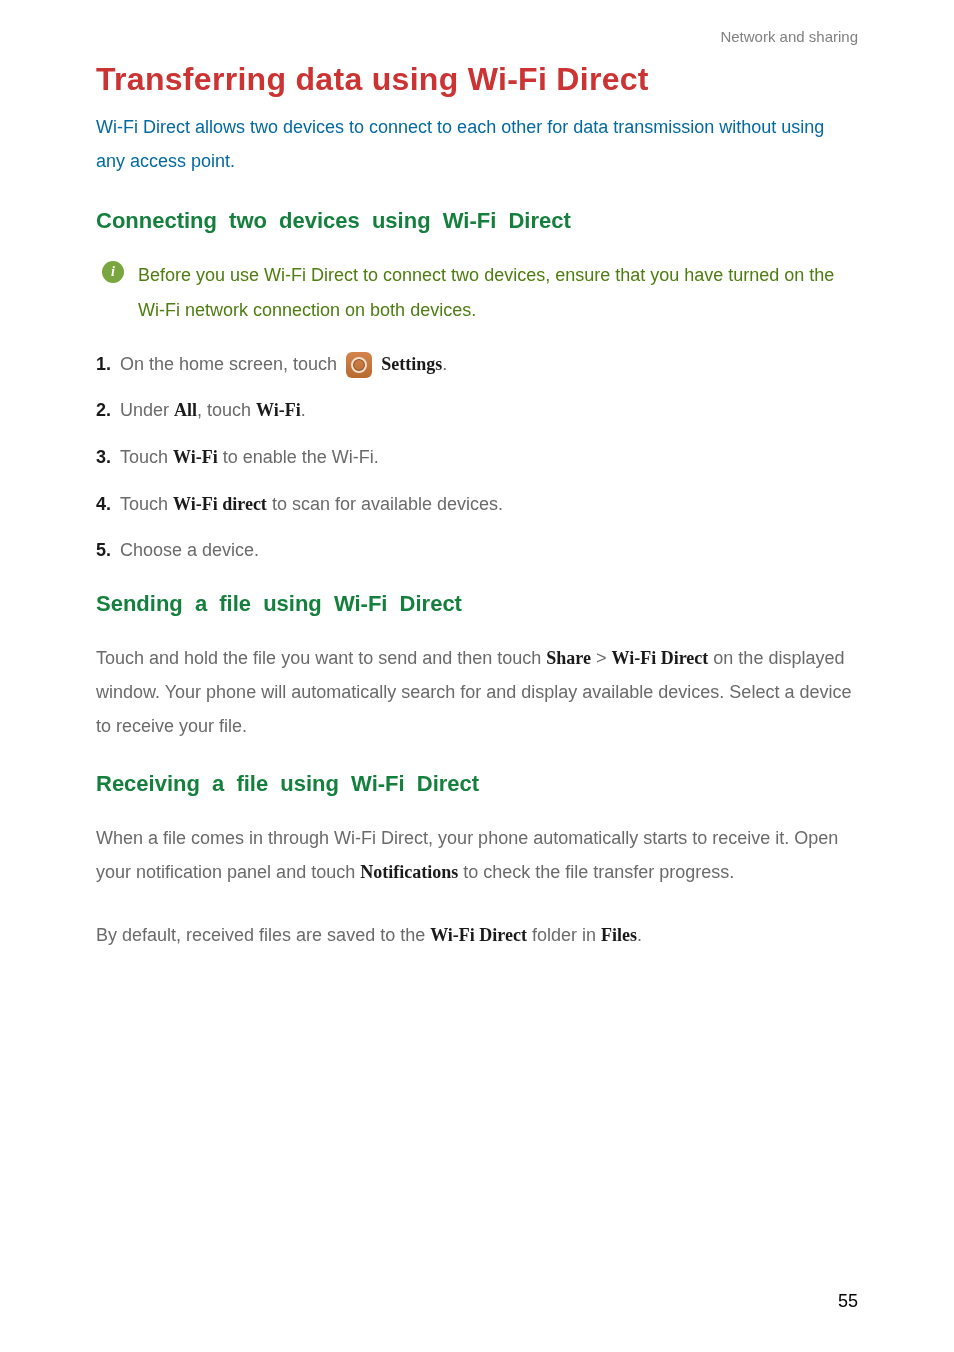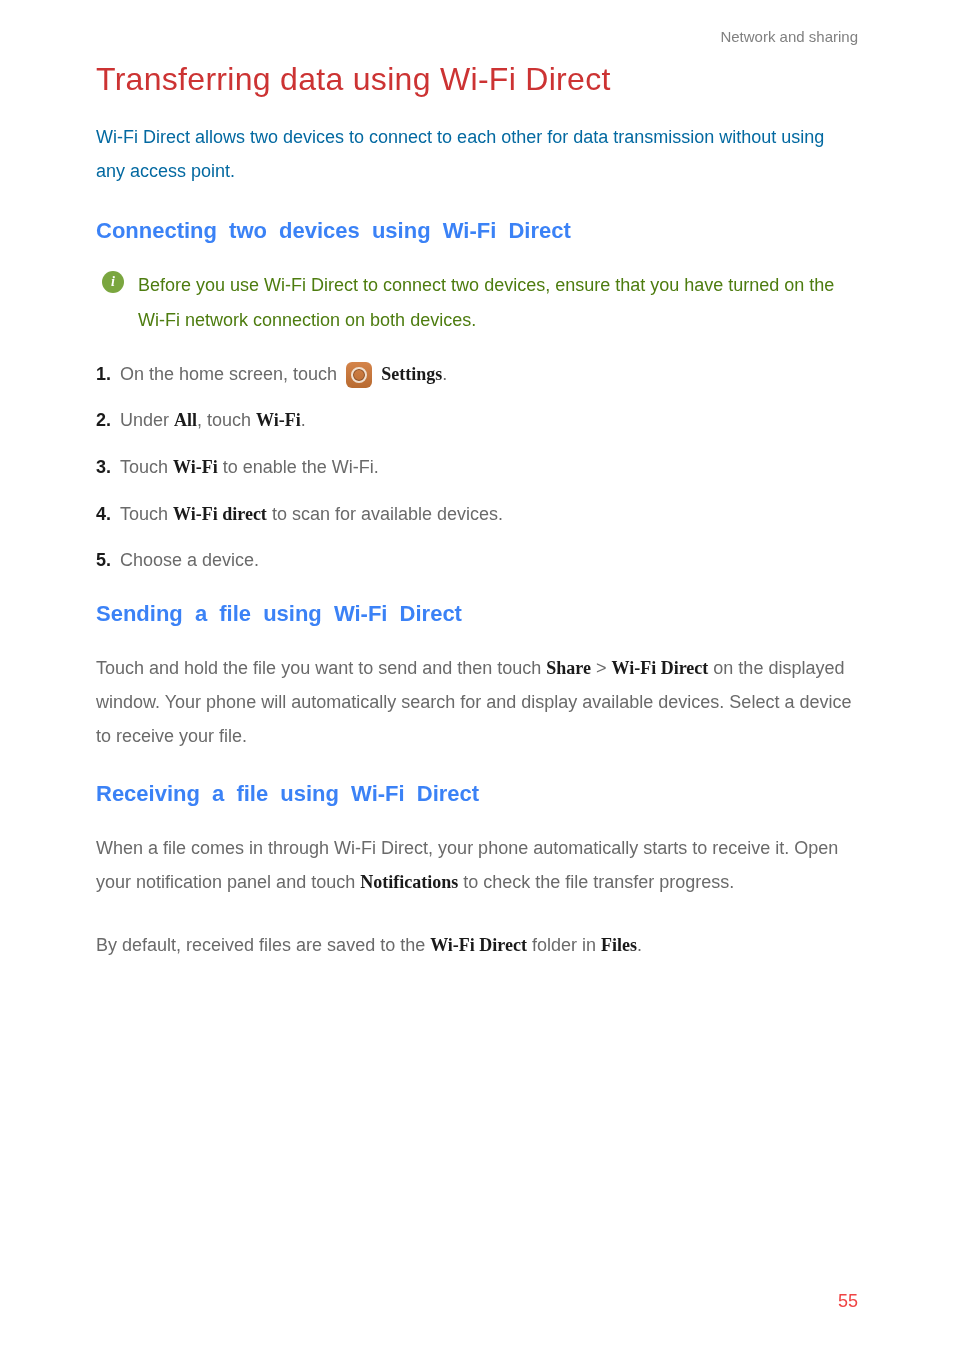--- a/index.html
+++ b/index.html
@@ -18,32 +18,32 @@
     }
     .header-text {
       text-align: right;
       font-size: 15px;
       color: #808080;
       margin-bottom: 16px;
     }
     h1.main-title {
       color: #cc3333;
       font-size: 32px;
-      font-weight: normal;
-      margin-bottom: 22px;
+      font-weight: bold;
+      margin-bottom: 12px;
       letter-spacing: 0.3px;
     }
     p.intro {
       font-size: 18px;
       color: #0369a1;
       line-height: 1.9;
       margin-bottom: 30px;
     }
     h2.sub-title {
-      color: #3b82f6;
+      color: #15803d;
       font-size: 22px;
       font-weight: bold;
       margin-bottom: 24px;
       word-spacing: 6px;
     }
     .info-block {
       display: flex;
       align-items: flex-start;
       margin-bottom: 22px;
       margin-left: 6px;
@@ -120,21 +120,21 @@
       font-size: 18px;
       color: #6a6a6a;
       line-height: 1.9;
       margin-bottom: 28px;
     }
     .page-number {
       position: absolute;
       bottom: 40px;
       right: 96px;
       font-size: 18px;
-      color: #ef4444;
+      color: #000000;
     }
     .section-gap {
       margin-top: 25px;
     }
   </style>
 </head>
 <body>
 
 <div class="header-text">Network and sharing</div>
 

